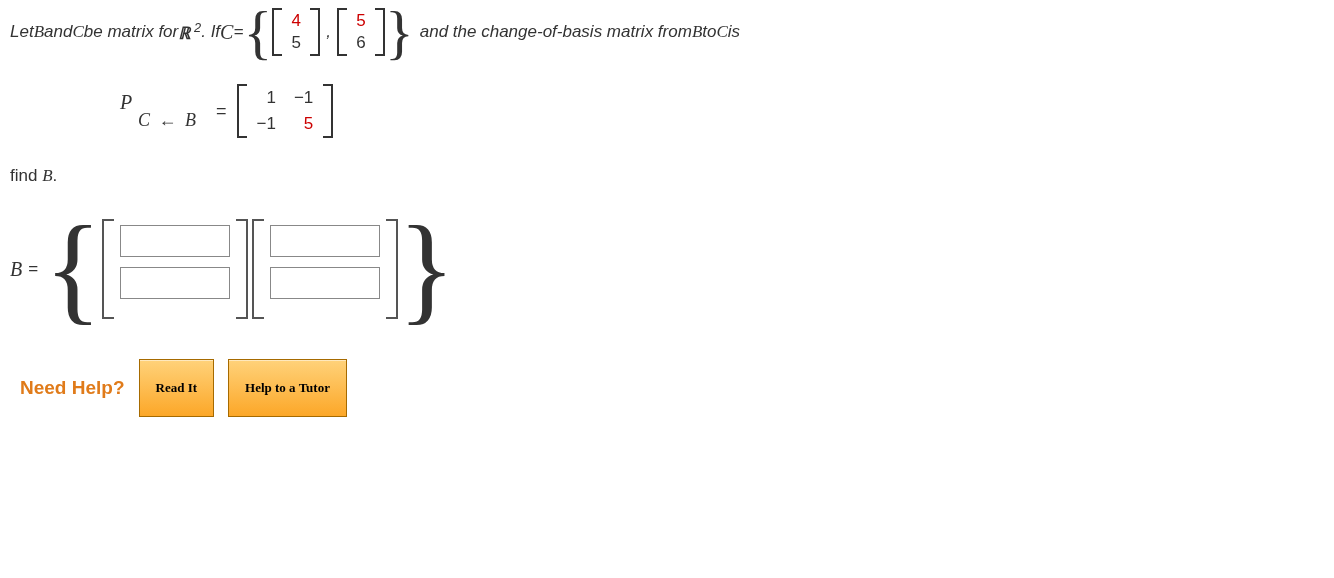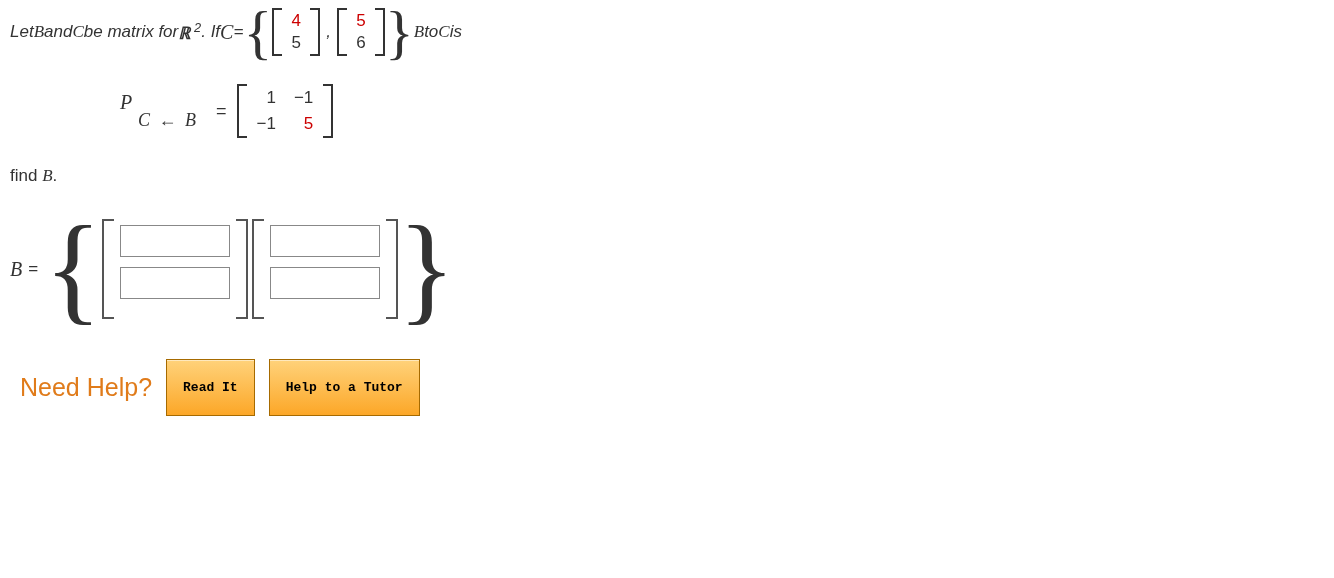--- a/index.html
+++ b/index.html
@@ -120,32 +120,32 @@
 
   .help-row {
     display: flex;
     align-items: center;
     gap: 14px;
     margin-top: 20px;
     margin-left: 10px;
   }
   .need-help {
     color: #e07b1a;
-    font-weight: normal;
-    font-size: 25px;
+    font-weight: bold;
+    font-size: 19px;
   }
   .help-btn {
     background: linear-gradient(#ffd27a, #fca728);
     border: 1px solid #a66a00;
     color: #000;
     font-weight: bold;
     font-size: 13px;
     padding: 20px 16px;
     cursor: pointer;
-    font-family: Liberation Mono, monospace;
+    font-family: Liberation Serif, serif;
     box-shadow: inset 0 1px 0 rgba(255,255,255,0.5);
   }
   .seg { white-space: nowrap; font-style: italic; }
   .arrow { font-family: Arial, sans-serif; font-style: normal; }
 </style>
 </head>
 <body>
 
 <div class="line1">
   <span class="seg">Let </span>
@@ -173,20 +173,21 @@
   <span class="matwrap">
     <span class="lbracket"></span>
     <span class="vec">
       <span class="red">5</span>
       <span>6</span>
     </span>
     <span class="rbracket"></span>
   </span>
   <span class="rbrace">}</span>
 
+  <span class="seg" style="margin-left:6px;"> and the change-of-basis matrix from </span>
   <span class="scriptB seg">B</span>
   <span class="seg"> to </span>
   <span class="scriptC seg">C</span>
   <span class="seg"> is</span>
 </div>
 
 <div class="pmat-row">
   <span class="psub">
     <span>P</span>
     <span class="subline">

